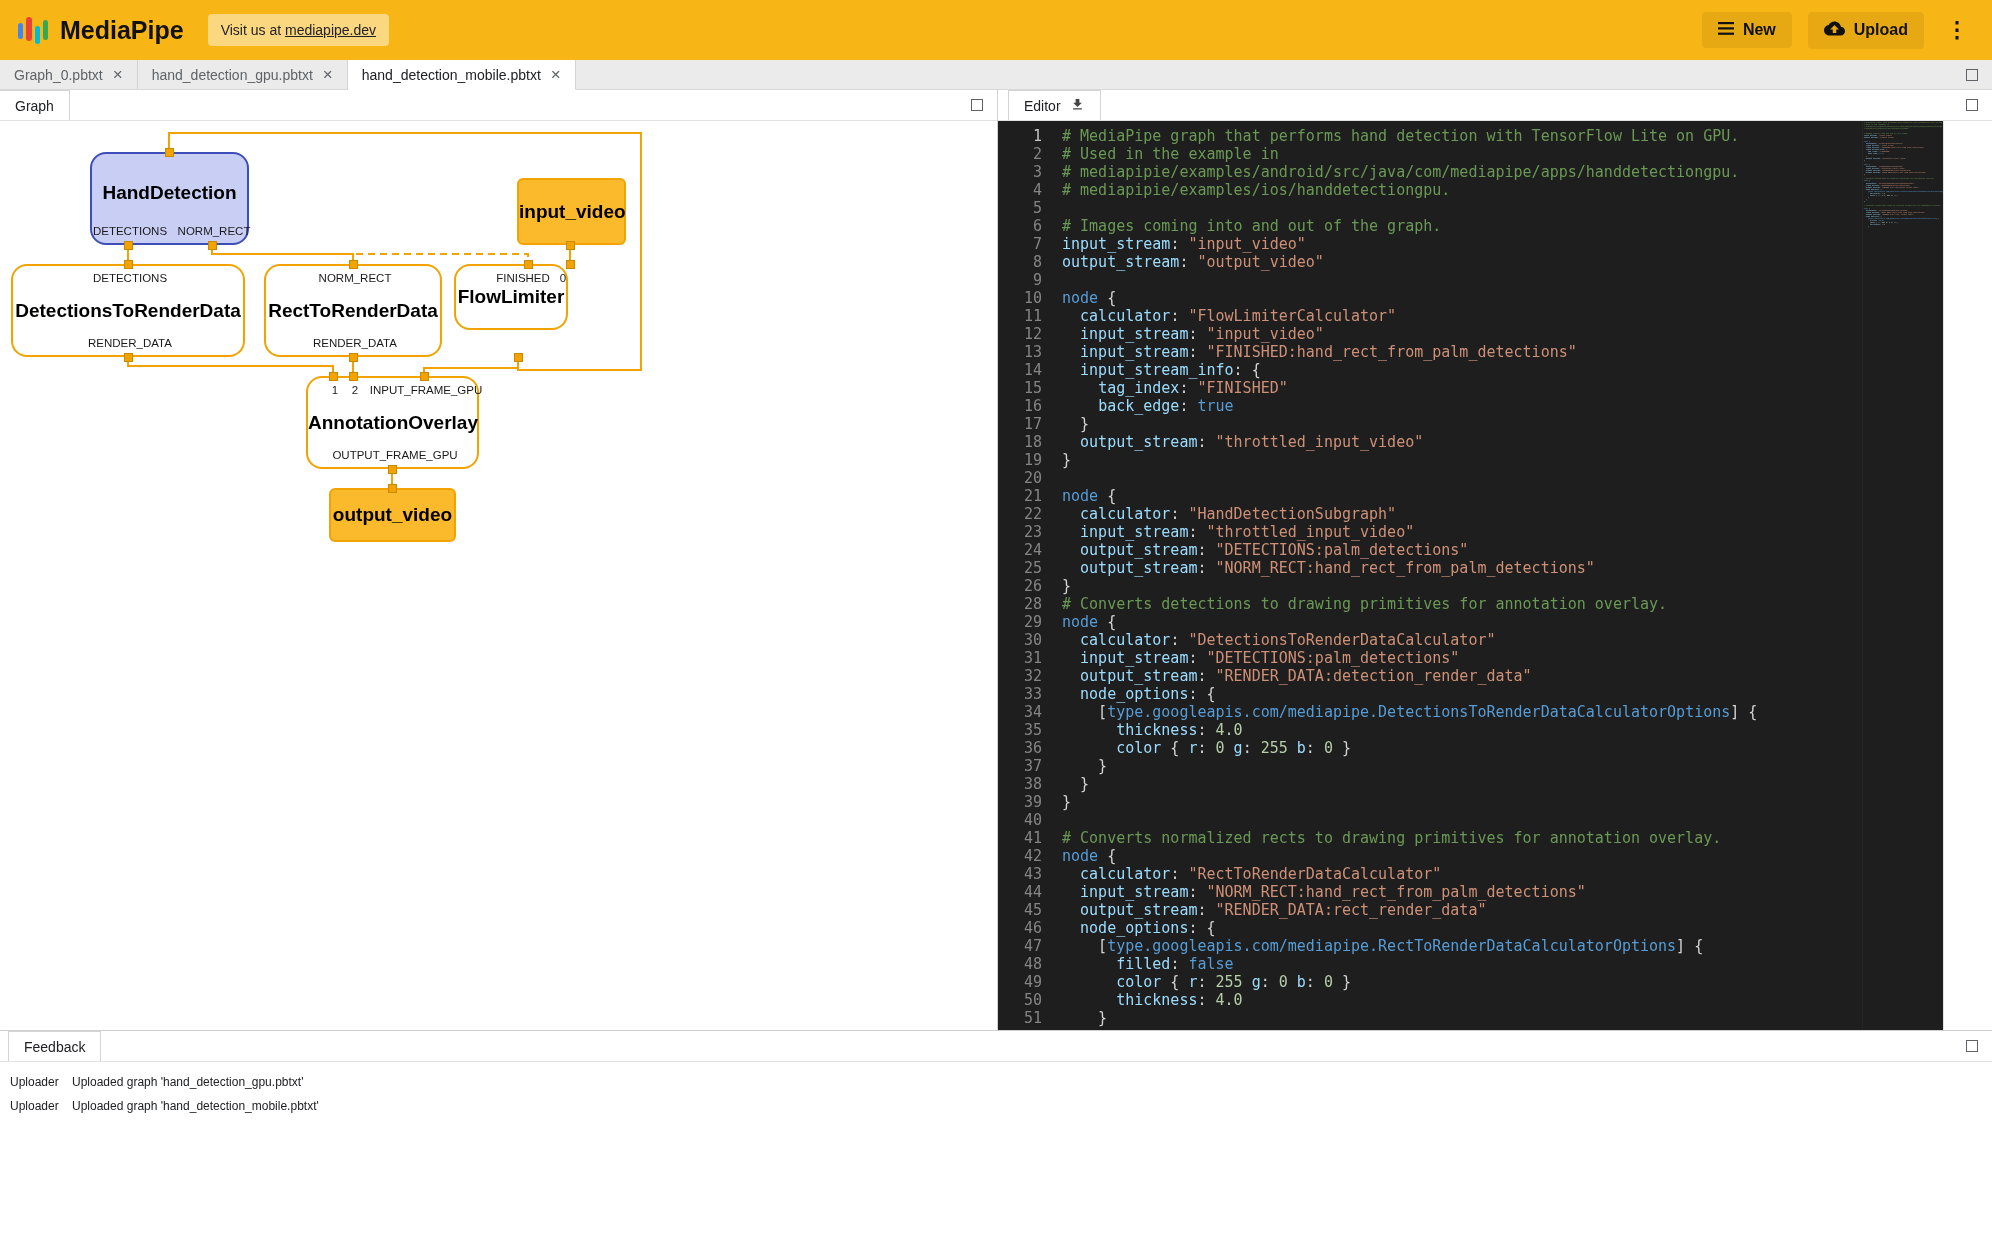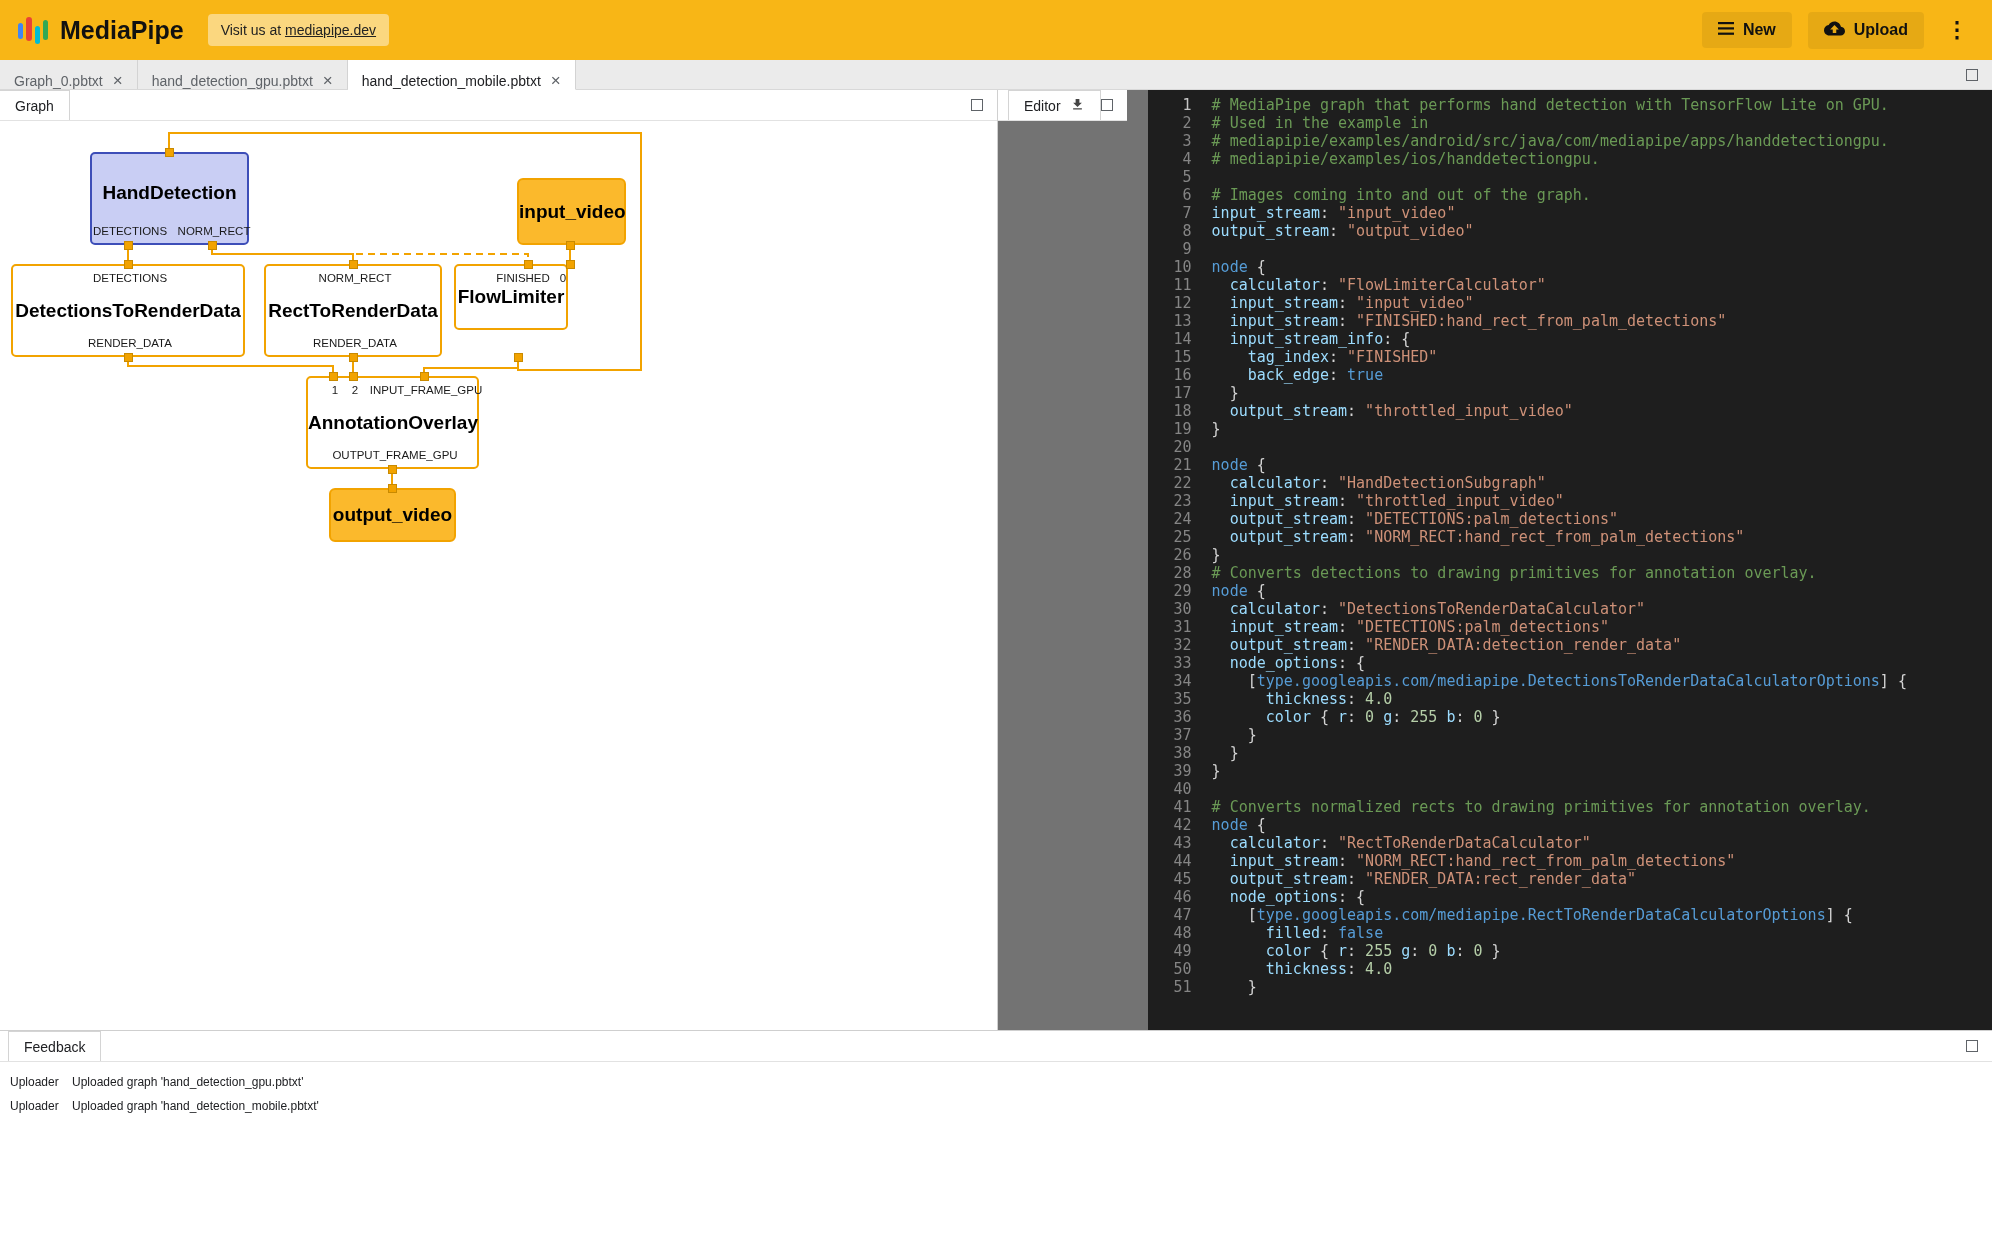--- a/index.html
+++ b/index.html
@@ -15,40 +15,40 @@
   .logo .b4{height:20px;margin-top:5px;background:#34A853;}
   .app-title{font-size:25px;font-weight:bold;color:#111;margin:0 6px 0 0;}
   .visit-chip{margin-left:18px;background:rgba(255,255,255,0.45);border-radius:4px;padding:8px 13px;font-size:14px;color:#222;}
   .visit-chip a{color:#222;text-decoration:underline;cursor:pointer;}
   .hdr-right{margin-left:auto;display:flex;align-items:center;gap:16px;}
   .hdr-btn{display:flex;align-items:center;gap:9px;background:rgba(0,0,0,0.07);border:none;border-radius:4px;padding:9px 16px;font-family:"Liberation Sans",sans-serif;font-size:16px;font-weight:600;color:#111;cursor:pointer;}
   .kebab{background:none;border:none;font-size:22px;font-weight:bold;color:#111;padding:4px 6px;cursor:pointer;line-height:1;}
 
   
   .file-tabs{height:30px;background:#EBEBEB;border-bottom:1px solid #D8D8D8;display:flex;align-items:stretch;box-sizing:border-box;}
-  .ftab{display:flex;align-items:flex-end;padding:0 14px;font-size:14px;color:#5F6368;border-right:1px solid #D3D3D3;cursor:pointer;white-space:nowrap;}
+  .ftab{display:flex;align-items:center;padding:0 14px;font-size:14px;color:#5F6368;border-right:1px solid #D3D3D3;cursor:pointer;white-space:nowrap;}
   .ftab .close{margin-left:10px;font-size:17px;line-height:1;color:#5F6368;cursor:pointer;}
   .ftab.active{background:#fff;color:#202124;margin-bottom:-1px;border-bottom:1px solid #fff;}
   .max-icon{width:12px;height:12px;border:1px solid #5F6368;box-sizing:border-box;align-self:center;cursor:pointer;}
   .file-tabs .max-icon{margin-left:auto;margin-right:14px;}
 
   
   .main{display:flex;height:940px;}
   .graph-panel{width:998px;box-sizing:border-box;border-right:1px solid #D0D0D0;display:flex;flex-direction:column;background:#fff;}
-  .editor-panel{flex:1;display:flex;flex-direction:row;min-width:0;background:#737373;gap:21px;}
+  .editor-panel{flex:1;display:flex;flex-direction:column;min-width:0;background:#d946ef;}
   .panel-strip{height:31px;background:#fff;border-bottom:1px solid #E2E2E2;display:flex;align-items:stretch;box-sizing:border-box;}
   .panel-tab{display:flex;align-items:center;gap:9px;background:#fff;border:1px solid #D4D4D4;border-bottom:none;padding:0 15px;font-size:14px;color:#202124;cursor:pointer;white-space:nowrap;}
   .panel-strip .max-icon{margin-left:auto;margin-right:14px;}
 
   
   .graph-canvas{position:relative;flex:1;background:#fff;overflow:hidden;}
   .edges{position:absolute;left:0;top:0;z-index:1;}
   .edges path{fill:none;stroke:#F2A300;stroke-width:2;}
   .edges path.dashed{stroke-dasharray:7 5;}
-  .gnode{position:absolute;z-index:2;border-radius:5px;box-sizing:border-box;cursor:pointer;}
+  .gnode{position:absolute;z-index:2;border-radius:16px;box-sizing:border-box;cursor:pointer;}
   .gnode.calc{background:#fff;border:2px solid #F2A300;}
   .gnode.stream{background:#FBB92C;border:2px solid #F2A300;border-radius:6px;}
   .gnode.subgraph{background:#C9CEF4;border:2px solid #3D4EB8;}
   .ntitle{position:absolute;left:0;right:0;top:50%;transform:translateY(-50%);text-align:center;font-size:19px;font-weight:bold;color:#000;white-space:nowrap;}
   .gnode.subgraph .ntitle{top:44%;}
   .plabel{position:absolute;transform:translateX(-50%);font-size:11.5px;color:#1a1a1a;white-space:nowrap;}
   .ptop{top:6px;}
   .pbot{bottom:6px;}
   .port{position:absolute;width:9px;height:9px;background:#F2A300;border:1px solid #C98A00;box-sizing:border-box;z-index:3;}
 

